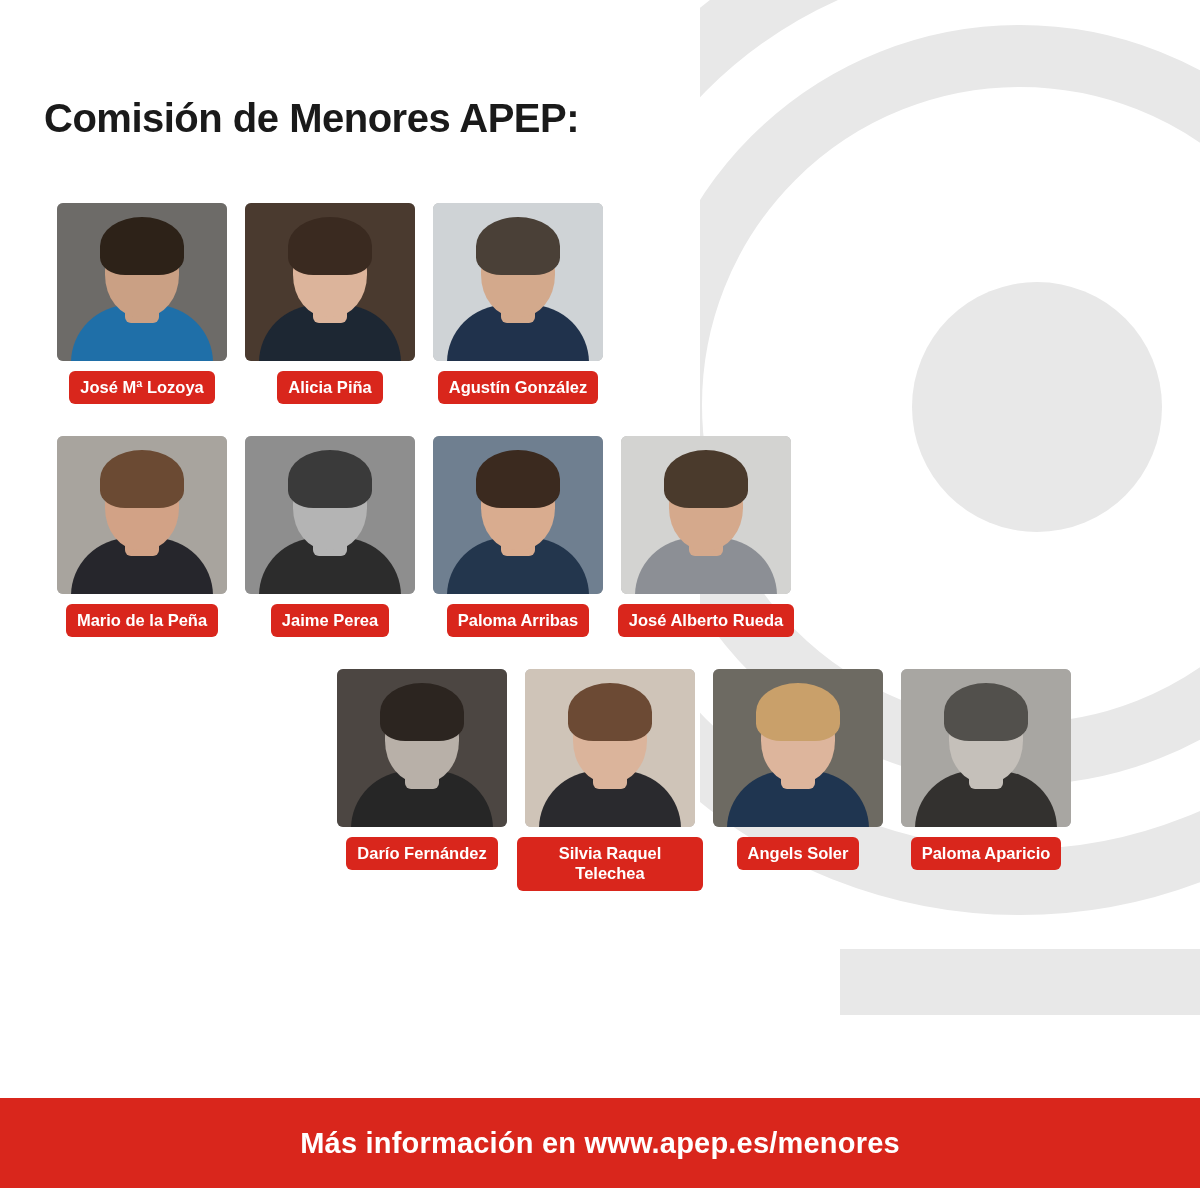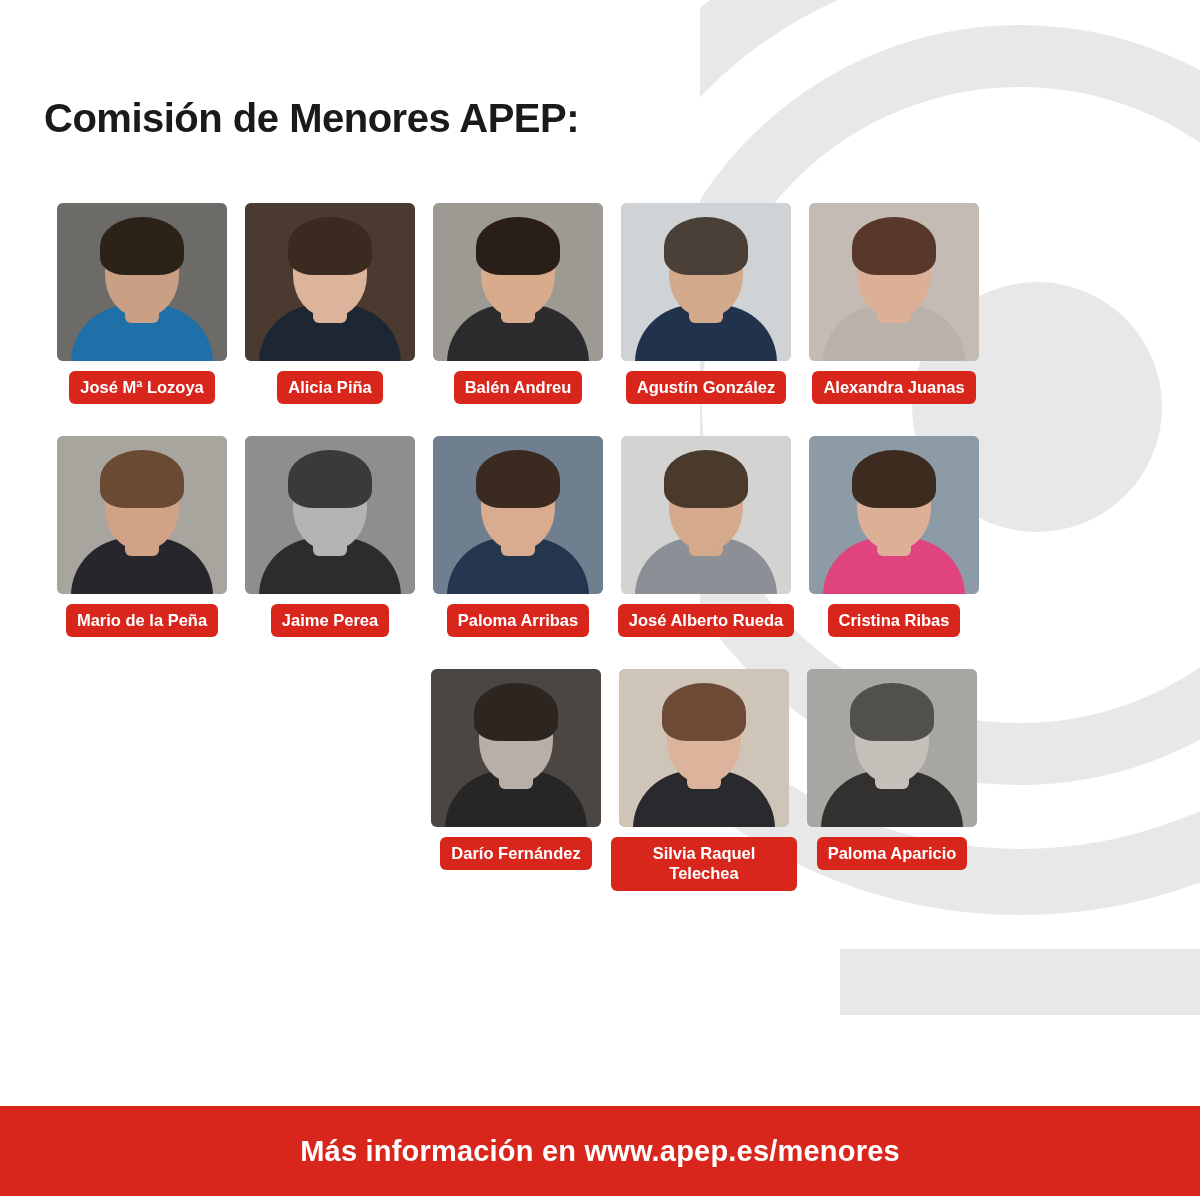--- a/index.html
+++ b/index.html
@@ -178,21 +178,21 @@
   .logo-tagline {
     font-size: 11.5px;
     font-weight: bold;
     color: #d9261c;
     line-height: 1.45;
   }
 
   
   .footer {
     position: absolute;
-    left: 0; bottom: 4px;
+    left: 0; bottom: 12px;
     width: 1200px; height: 90px;
     background: #d9261c;
     display: flex;
     align-items: center;
     justify-content: center;
   }
   .footer-text {
     color: #ffffff;
     font-size: 29px;
     font-weight: bold;
@@ -231,48 +231,28 @@
             <div class="bg" style="background:#4a3a2f"></div>
             <div class="body" style="background:#1d2733"></div>
             <div class="neck" style="background:#dcb49b"></div>
             <div class="head" style="background:#dcb49b"></div>
             <div class="hair" style="background:#3a2a20"></div>
           </div>
           <div class="name-tag">Alicia Piña</div>
         </div>
         <div class="member">
           <div class="photo">
-            <div class="bg" style="background:#9d9a94"></div>
-            <div class="body" style="background:#2b2b2e"></div>
-            <div class="neck" style="background:#d8ab8d"></div>
-            <div class="head" style="background:#d8ab8d"></div>
-            <div class="hair" style="background:#2a1f18"></div>
-          </div>
-          <div class="name-tag">Balén Andreu</div>
-        </div>
-        <div class="member">
-          <div class="photo">
             <div class="bg" style="background:#cfd3d6"></div>
             <div class="body" style="background:#20324c"></div>
             <div class="neck" style="background:#d3a98c"></div>
             <div class="head" style="background:#d3a98c"></div>
             <div class="hair" style="background:#4a4037"></div>
           </div>
           <div class="name-tag">Agustín González</div>
         </div>
-        <div class="member">
-          <div class="photo">
-            <div class="bg" style="background:#c4bcb4"></div>
-            <div class="body" style="background:#b9b2aa"></div>
-            <div class="neck" style="background:#dcb096"></div>
-            <div class="head" style="background:#dcb096"></div>
-            <div class="hair" style="background:#58382a"></div>
-          </div>
-          <div class="name-tag">Alexandra Juanas</div>
-        </div>
       </div>
     <div class="row r2">
         <div class="member">
           <div class="photo">
             <div class="bg" style="background:#a8a49e"></div>
             <div class="body" style="background:#26262c"></div>
             <div class="neck" style="background:#d2a286"></div>
             <div class="head" style="background:#d2a286"></div>
             <div class="hair" style="background:#6b4a33"></div>
           </div>
@@ -301,30 +281,20 @@
         <div class="member">
           <div class="photo">
             <div class="bg" style="background:#d3d3d1"></div>
             <div class="body" style="background:#8c8f95"></div>
             <div class="neck" style="background:#d5a98c"></div>
             <div class="head" style="background:#d5a98c"></div>
             <div class="hair" style="background:#4a3a2c"></div>
           </div>
           <div class="name-tag">José Alberto Rueda</div>
         </div>
-        <div class="member">
-          <div class="photo">
-            <div class="bg" style="background:#8d9ba6"></div>
-            <div class="body" style="background:#e0447e"></div>
-            <div class="neck" style="background:#dcb096"></div>
-            <div class="head" style="background:#dcb096"></div>
-            <div class="hair" style="background:#3e2b20"></div>
-          </div>
-          <div class="name-tag">Cristina Ribas</div>
-        </div>
       </div>
     <div class="row r3">
         <div class="member">
           <div class="photo">
             <div class="bg" style="background:#4c4642"></div>
             <div class="body" style="background:#262626"></div>
             <div class="neck" style="background:#b8b0a8"></div>
             <div class="head" style="background:#b8b0a8"></div>
             <div class="hair" style="background:#2c2520"></div>
           </div>
@@ -335,20 +305,30 @@
             <div class="bg" style="background:#cfc4b8"></div>
             <div class="body" style="background:#2a2a2e"></div>
             <div class="neck" style="background:#dbb49b"></div>
             <div class="head" style="background:#dbb49b"></div>
             <div class="hair" style="background:#6c4a34"></div>
           </div>
           <div class="name-tag">Silvia Raquel Telechea</div>
         </div>
         <div class="member">
           <div class="photo">
+            <div class="bg" style="background:#6d6a62"></div>
+            <div class="body" style="background:#1f3550"></div>
+            <div class="neck" style="background:#ddb59c"></div>
+            <div class="head" style="background:#ddb59c"></div>
+            <div class="hair" style="background:#c9a06a"></div>
+          </div>
+          <div class="name-tag">Angels Soler</div>
+        </div>
+        <div class="member">
+          <div class="photo">
             <div class="bg" style="background:#a8a6a2"></div>
             <div class="body" style="background:#33312f"></div>
             <div class="neck" style="background:#c5c0ba"></div>
             <div class="head" style="background:#c5c0ba"></div>
             <div class="hair" style="background:#52504c"></div>
           </div>
           <div class="name-tag">Paloma Aparicio</div>
         </div>
       </div>
   </div>

